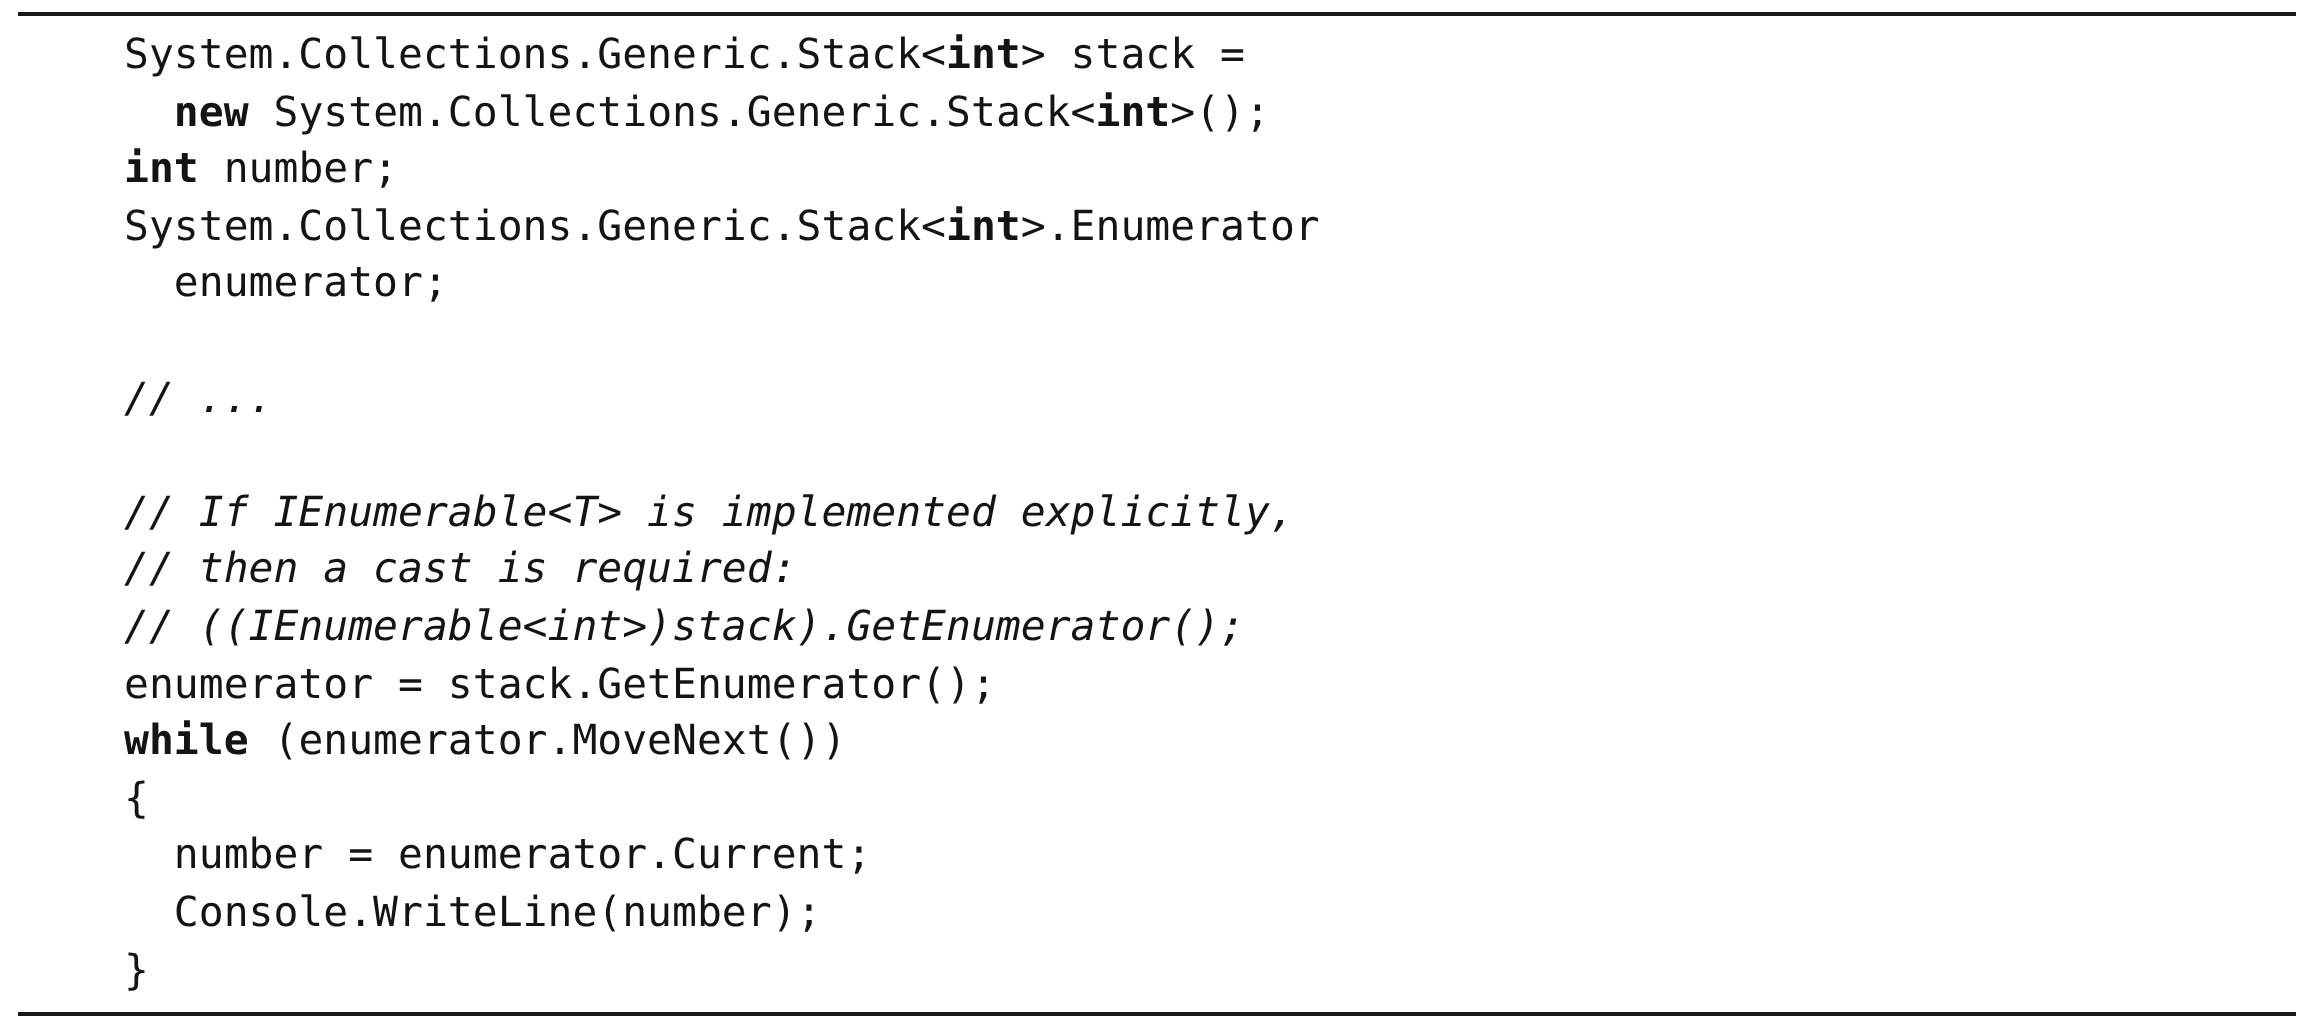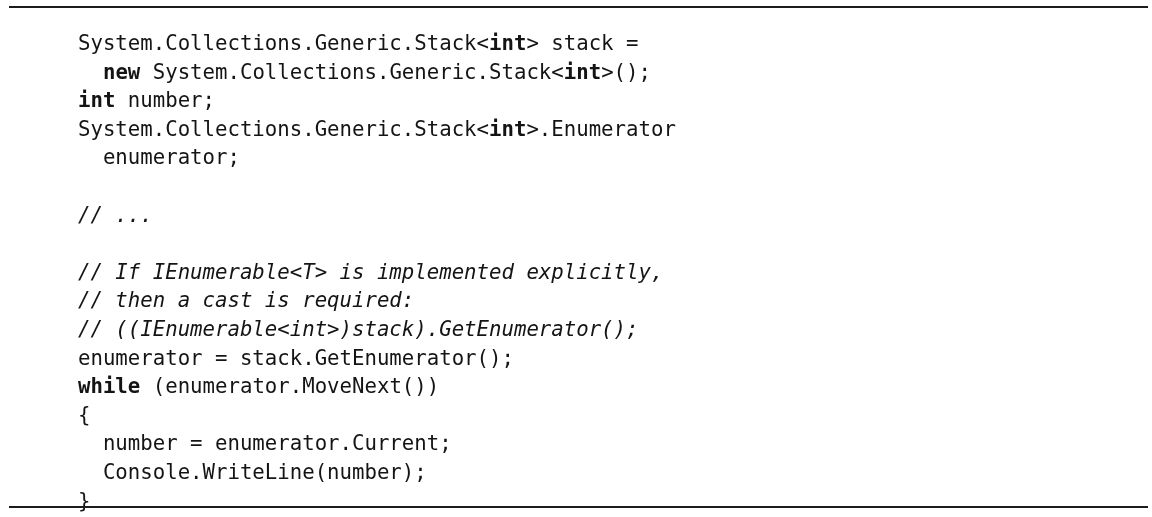--- a/index.html
+++ b/index.html
@@ -26,21 +26,21 @@
     width: 1139px;
     height: 2px;
     background: var(--rule);
   }
   .rule.top { top: 6px; }
   .rule.bottom { top: 506px; }
   .code {
     position: absolute;
     left: 62px;
     top: 13px;
-    margin: 16px;
+    margin: 0;
     font-family: "DejaVu Sans Mono", "Liberation Mono", monospace;
     font-size: 20.7px;
     line-height: 28.6px;
     color: var(--text);
     white-space: pre;
   }
   .code-line { height: 28.6px; }
   .seg-plain { font-weight: normal; font-style: normal; }
   .seg-keyword { font-weight: bold; font-style: normal; }
   .seg-comment { font-weight: normal; font-style: italic; }

